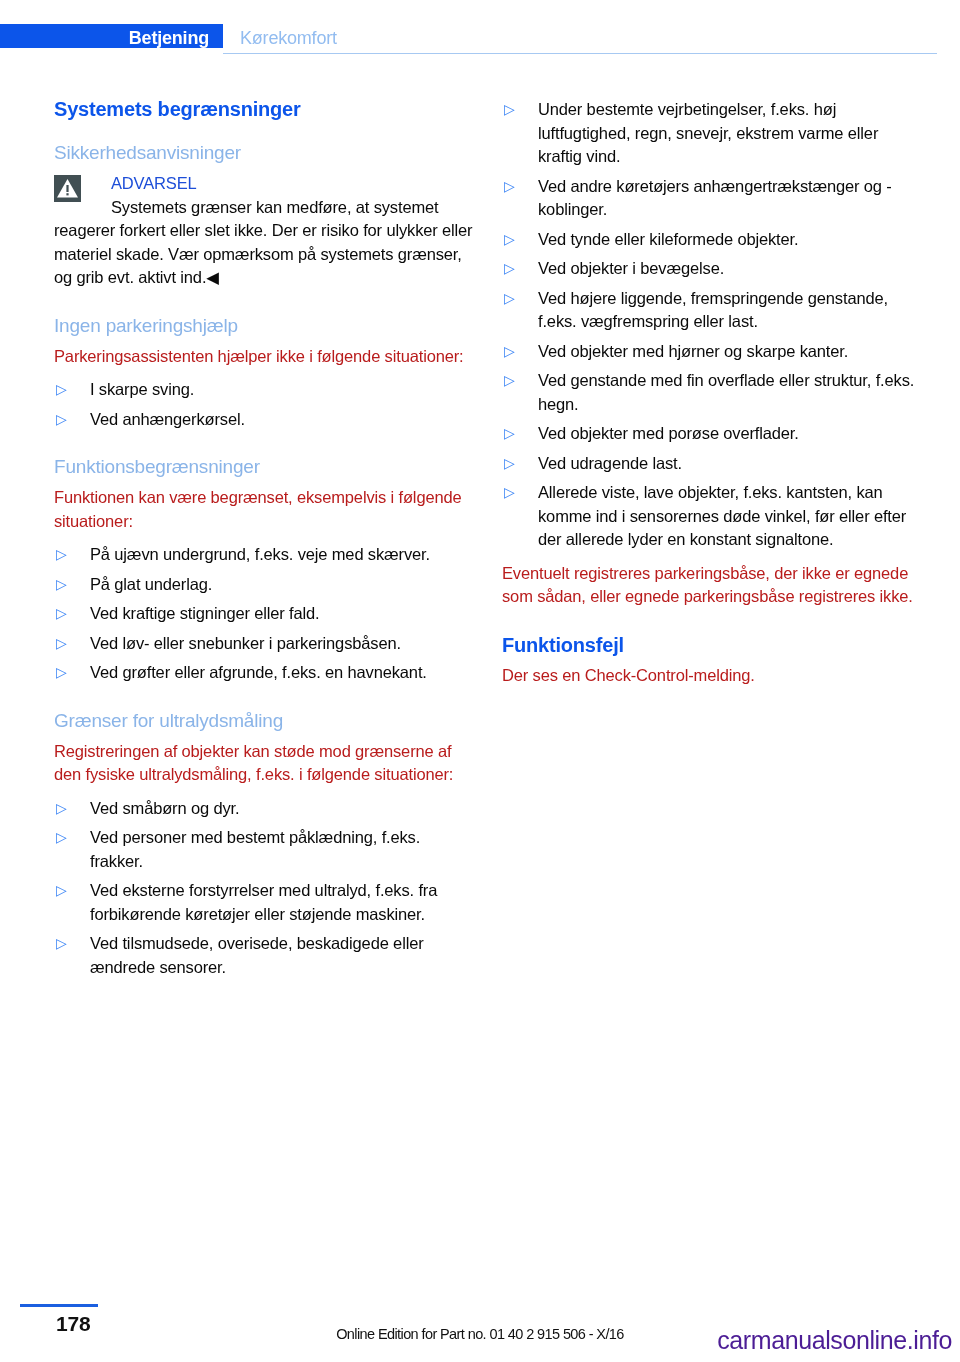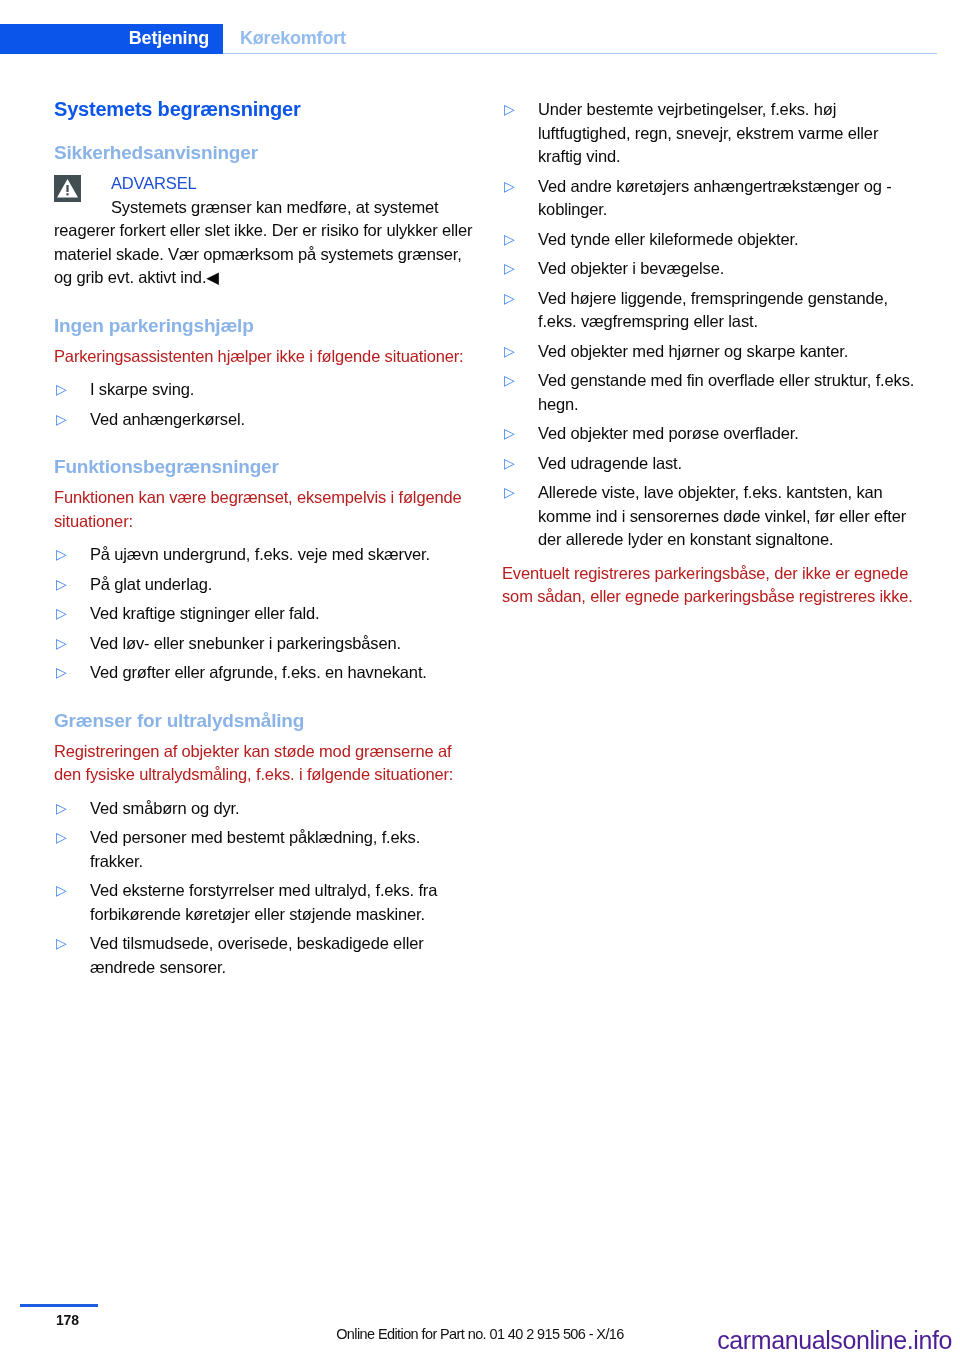--- a/index.html
+++ b/index.html
@@ -22,39 +22,39 @@
     left: 0;
     top: 0;
     width: 960px;
     height: 62px;
   }
   .header-tab-active {
     position: absolute;
     left: 0;
     top: 24px;
     width: 223px;
-    height: 30px;
+    height: 24px;
     background: #0c55ea;
   }
   .header-tab-active-label {
     position: absolute;
     right: 14px;
     top: 4px;
     font-size: 18px;
     font-weight: bold;
     color: #ffffff;
     letter-spacing: -0.2px;
     white-space: nowrap;
   }
   .header-tab-inactive-label {
     position: absolute;
     left: 240px;
     top: 28px;
     font-size: 18px;
-    font-weight: bold;
+    font-weight: normal;
     color: #92bcf0;
     letter-spacing: -0.2px;
     white-space: nowrap;
   }
   .header-rule {
     position: absolute;
     left: 223px;
     top: 53px;
     width: 714px;
     height: 1px;
@@ -75,21 +75,21 @@
   .h1 {
     font-size: 20px;
     font-weight: bold;
     color: #0c55ea;
     letter-spacing: -0.2px;
     margin: 0 0 22px 0;
     line-height: 22px;
   }
   .h2 {
     font-size: 19px;
-    font-weight: bold;
+    font-weight: normal;
     color: #8ab4e8;
     letter-spacing: -0.2px;
     margin: 0 0 8px 0;
     line-height: 22px;
   }
   .h1.tight { margin-bottom: 8px; }
 
   .section { margin-bottom: 25px; }
   .section:last-child { margin-bottom: 0; }
 
@@ -172,21 +172,21 @@
     left: 20px;
     top: 24px;
     width: 78px;
     height: 3px;
     background: #1b5fe0;
   }
   .page-number {
     position: absolute;
     left: 56px;
     top: 32px;
-    font-size: 14px;
+    font-size: 21px;
     font-weight: bold;
     color: #111111;
     letter-spacing: -0.2px;
   }
   .footer-edition {
     position: absolute;
     left: 0;
     right: 0;
     top: 46px;
     text-align: center;
@@ -280,20 +280,22 @@
       <li class="bullet-item"><span class="bullet-marker">▷</span><span>Ved objekter med hjørner og skarpe kanter.</span></li>
       <li class="bullet-item"><span class="bullet-marker">▷</span><span>Ved genstande med fin overflade eller struktur, f.eks. hegn.</span></li>
       <li class="bullet-item"><span class="bullet-marker">▷</span><span>Ved objekter med porøse overflader.</span></li>
       <li class="bullet-item"><span class="bullet-marker">▷</span><span>Ved udragende last.</span></li>
       <li class="bullet-item"><span class="bullet-marker">▷</span><span>Allerede viste, lave objekter, f.eks. kantsten, kan komme ind i sensorernes døde vinkel, før eller efter der allerede lyder en konstant signaltone.</span></li>
     </ul>
 
   <p class="para" style="margin-top:10px;">Eventuelt registreres parkeringsbåse, der ikke er egnede som sådan, eller egnede parkeringsbåse registreres ikke.</p>
 
   <div class="section" style="margin-top:25px;">
+    <h1 class="h1 tight">Funktionsfejl</h1>
+    <p class="para">Der ses en Check-Control-melding.</p>
   </div>
 
 </div>
 
 <div class="footer">
   <div class="footer-rule"></div>
   <span class="page-number">178</span>
   <span class="footer-edition">Online Edition for Part no. 01 40 2 915 506 - X/16</span>
   <span class="watermark">carmanualsonline.info</span>
 </div>

